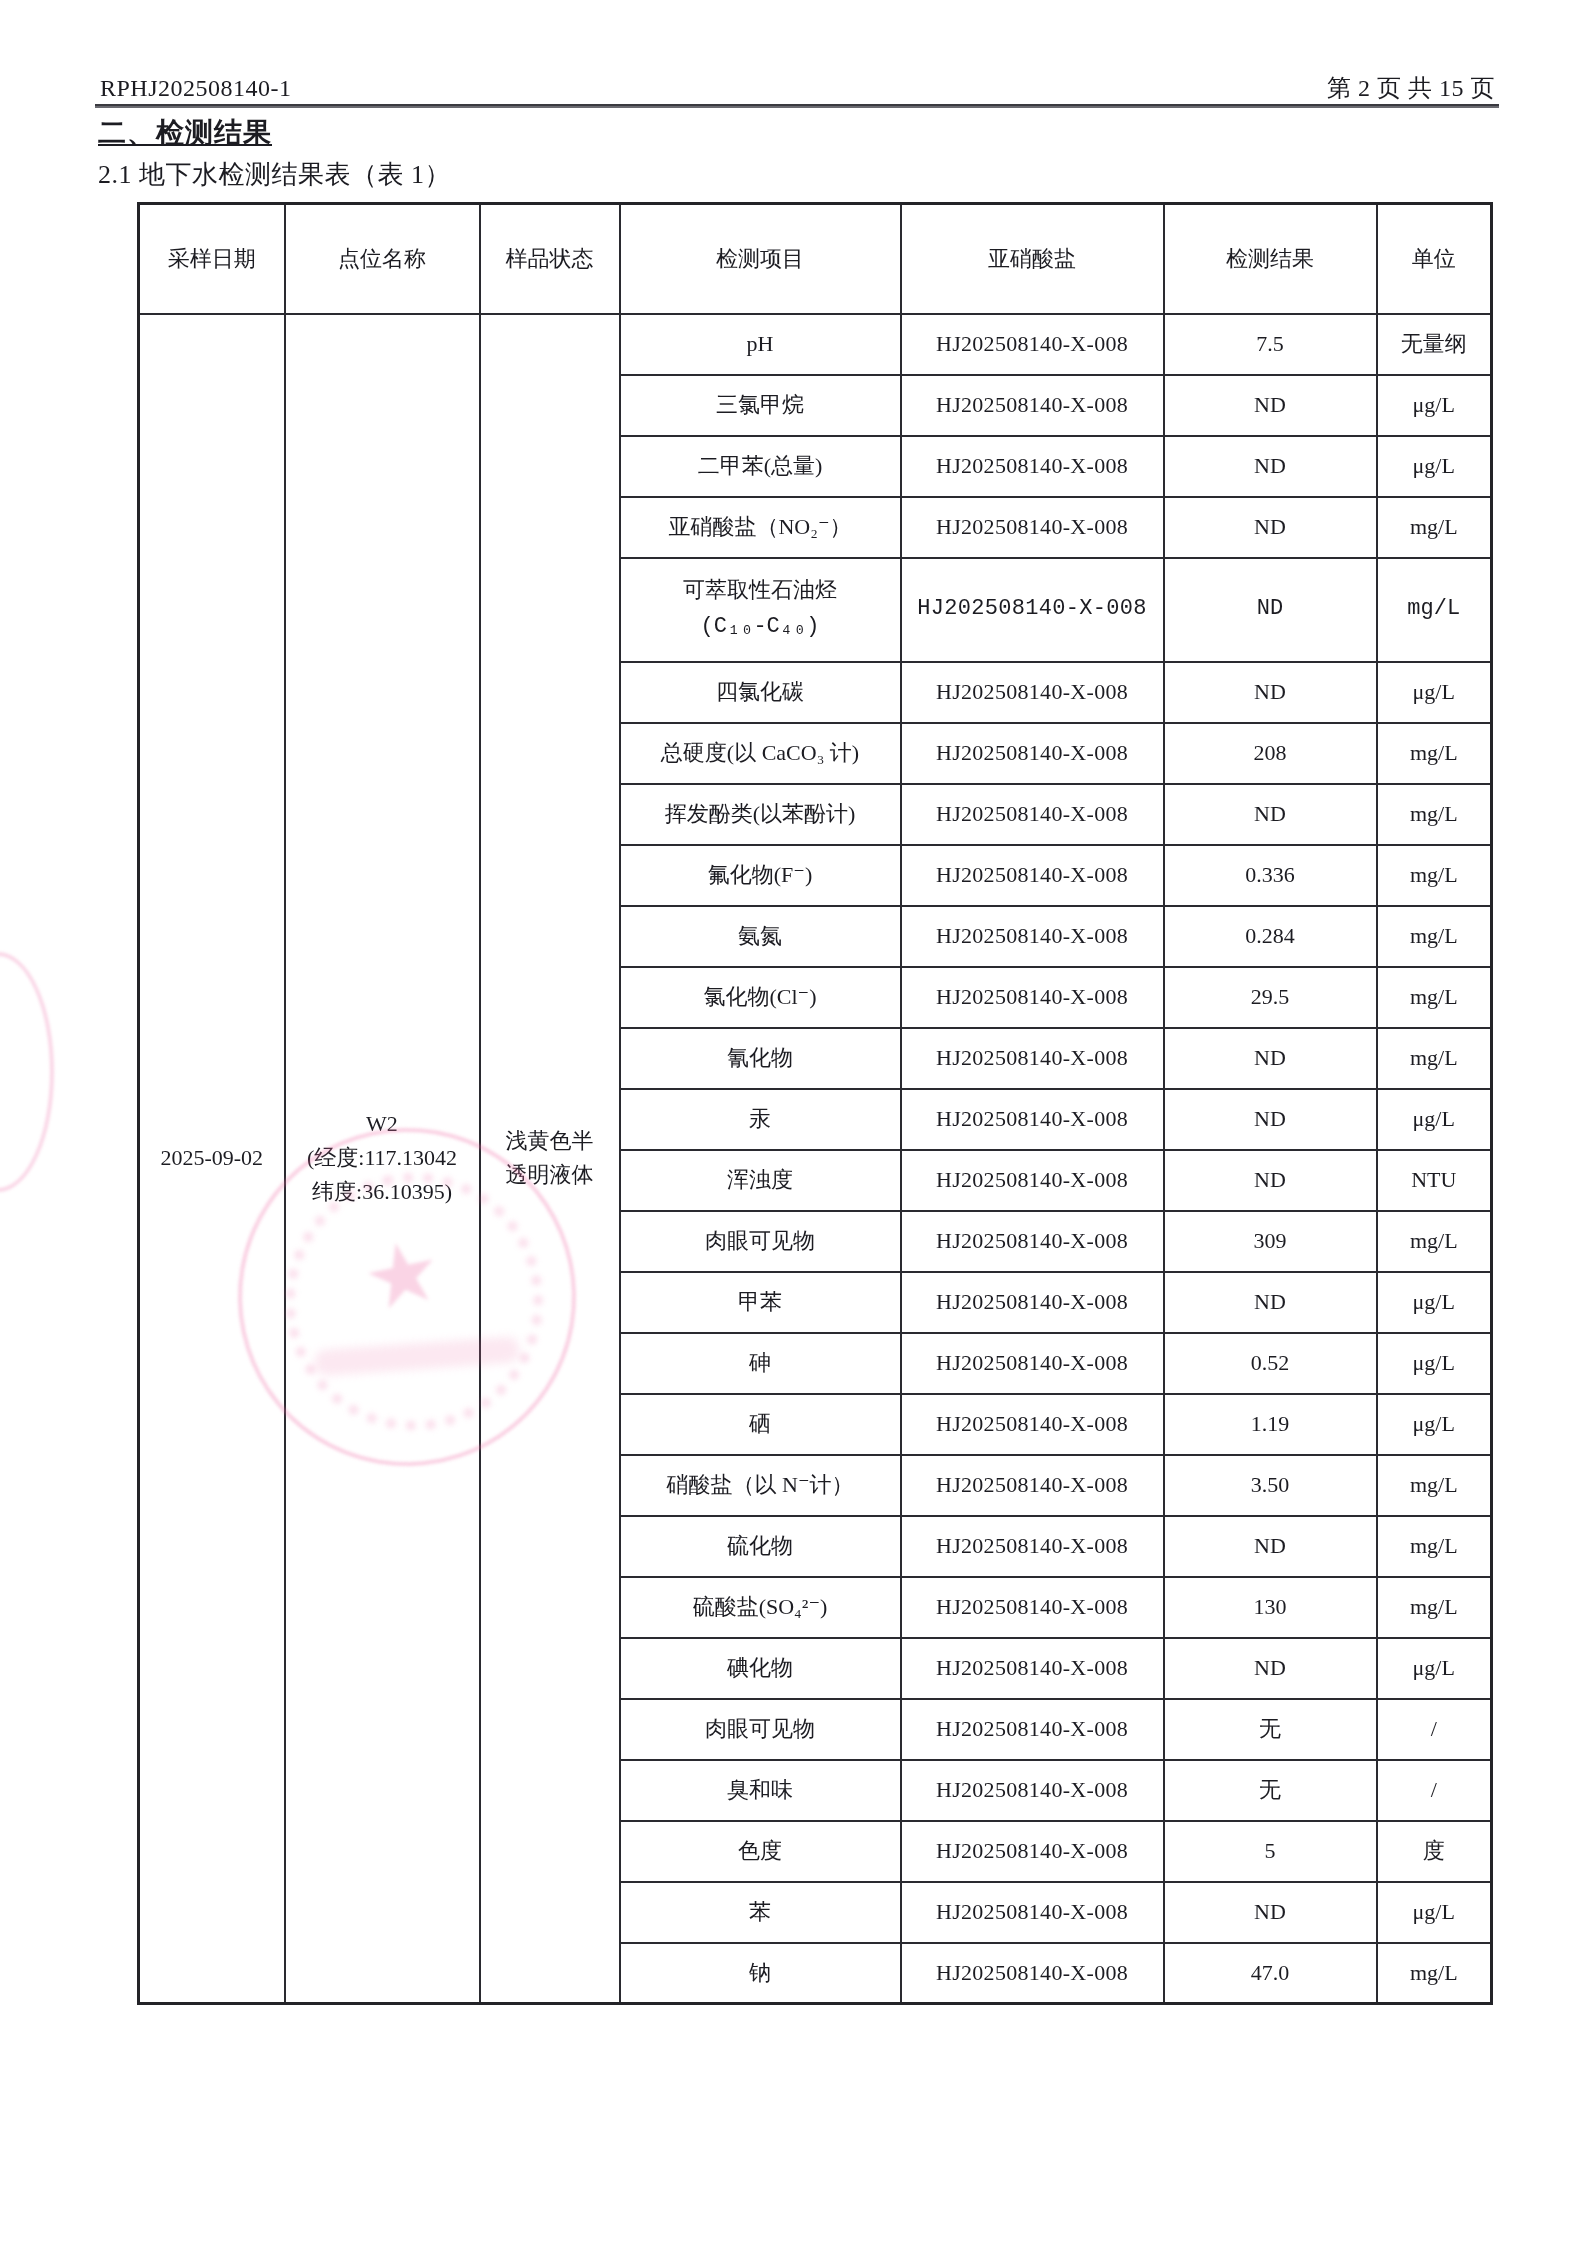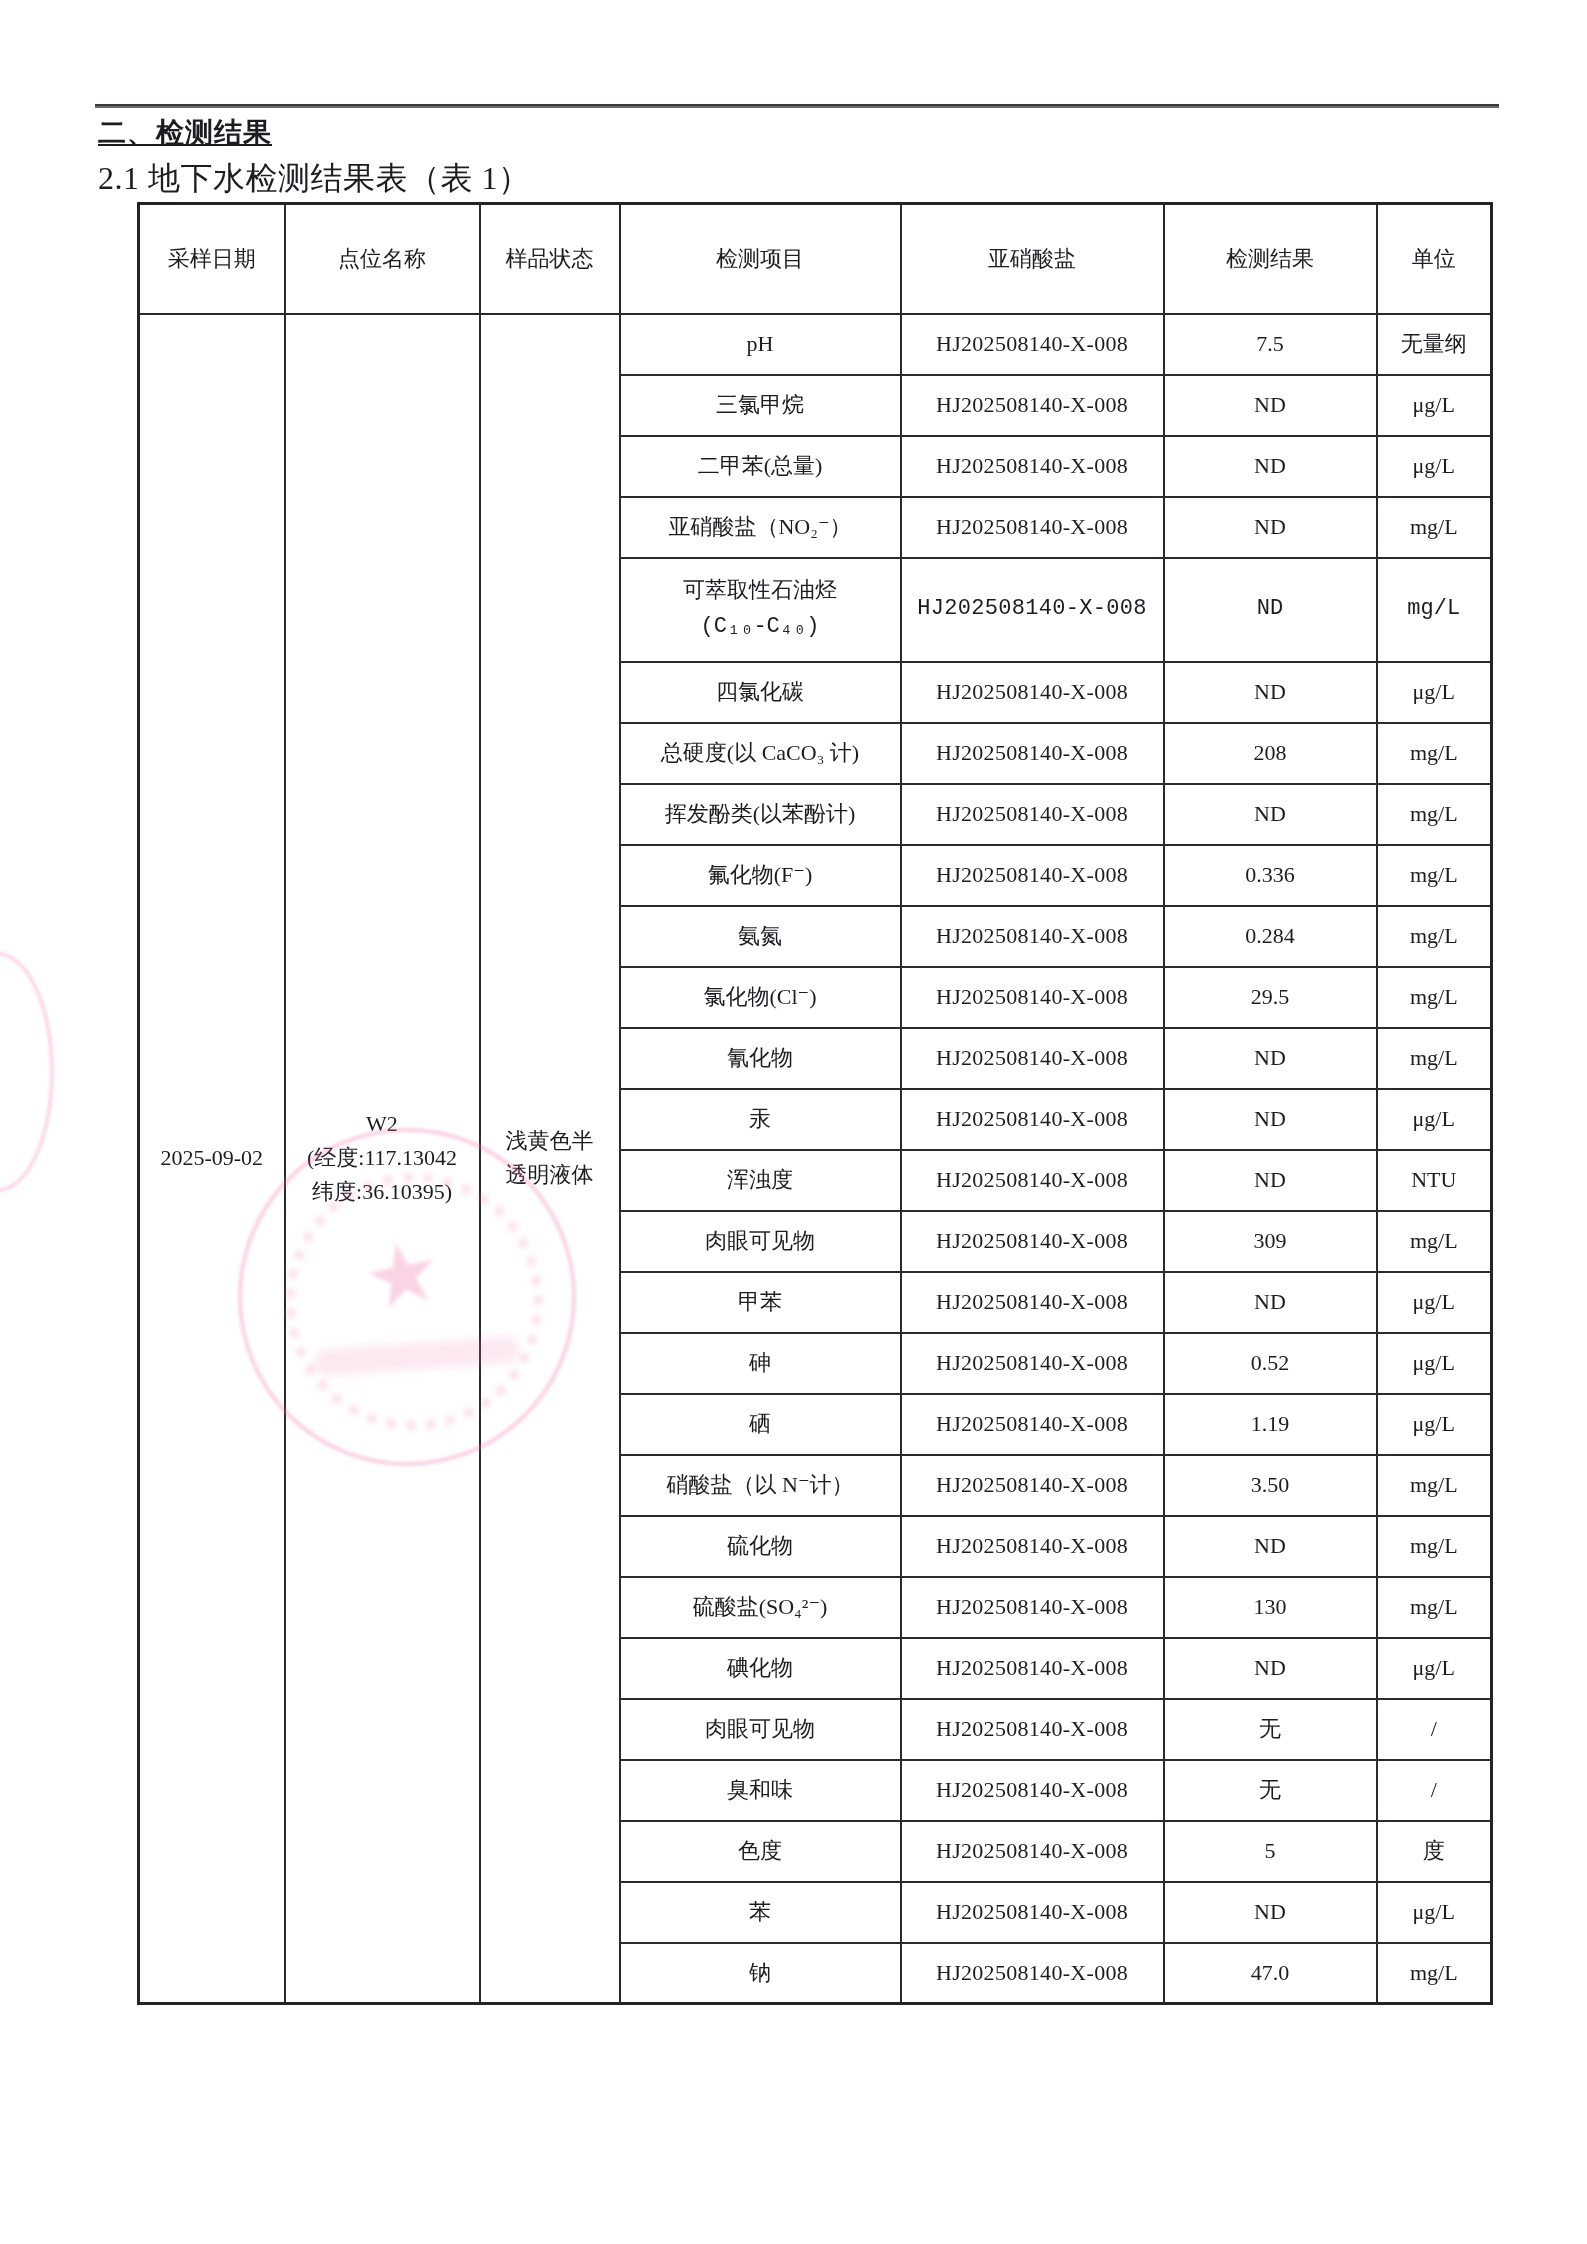--- a/index.html
+++ b/index.html
@@ -21,21 +21,21 @@
   .header-rule {
     position: absolute; left: 95px; top: 104px; width: 1404px; height: 4px;
     background: linear-gradient(to bottom, #3a3a40 0 2px, #6a6a70 2px 4px);
   }
   .section-title {
     position: absolute; left: 98px; top: 114px;
     font-size: 28px; font-weight: bold; letter-spacing: 1px; text-decoration: underline;
   }
   .table-caption {
     position: absolute; left: 98px; top: 157px;
-    font-size: 32px; letter-spacing: 0.5px;
+    font-size: 26px; letter-spacing: 0.5px;
   }
   
   .table-wrap { position: absolute; left: 137px; top: 202px; }
   table.results {
     border-collapse: collapse; table-layout: fixed;
     width: 1353px;
     font-size: 22px;
   }
   table.results th, table.results td {
     border: 2px solid #2a2a30;
@@ -85,20 +85,24 @@
     border-radius: 50%;
     filter: blur(1.8px);
     pointer-events: none;
   }
 </style>
 </head>
 <body>
 
 <div class="page">
 
+  <div class="doc-header">
+    <span>RPHJ202508140-1</span>
+    <span>第 2 页 共 15 页</span>
+  </div>
   <div class="header-rule"></div>
 
   <div class="section-title">二、检测结果</div>
   <div class="table-caption">2.1 地下水检测结果表（表 1）</div>
 
   <div class="table-wrap">
     <table class="results">
       <colgroup>
         <col style="width:146px">
         <col style="width:195px">

